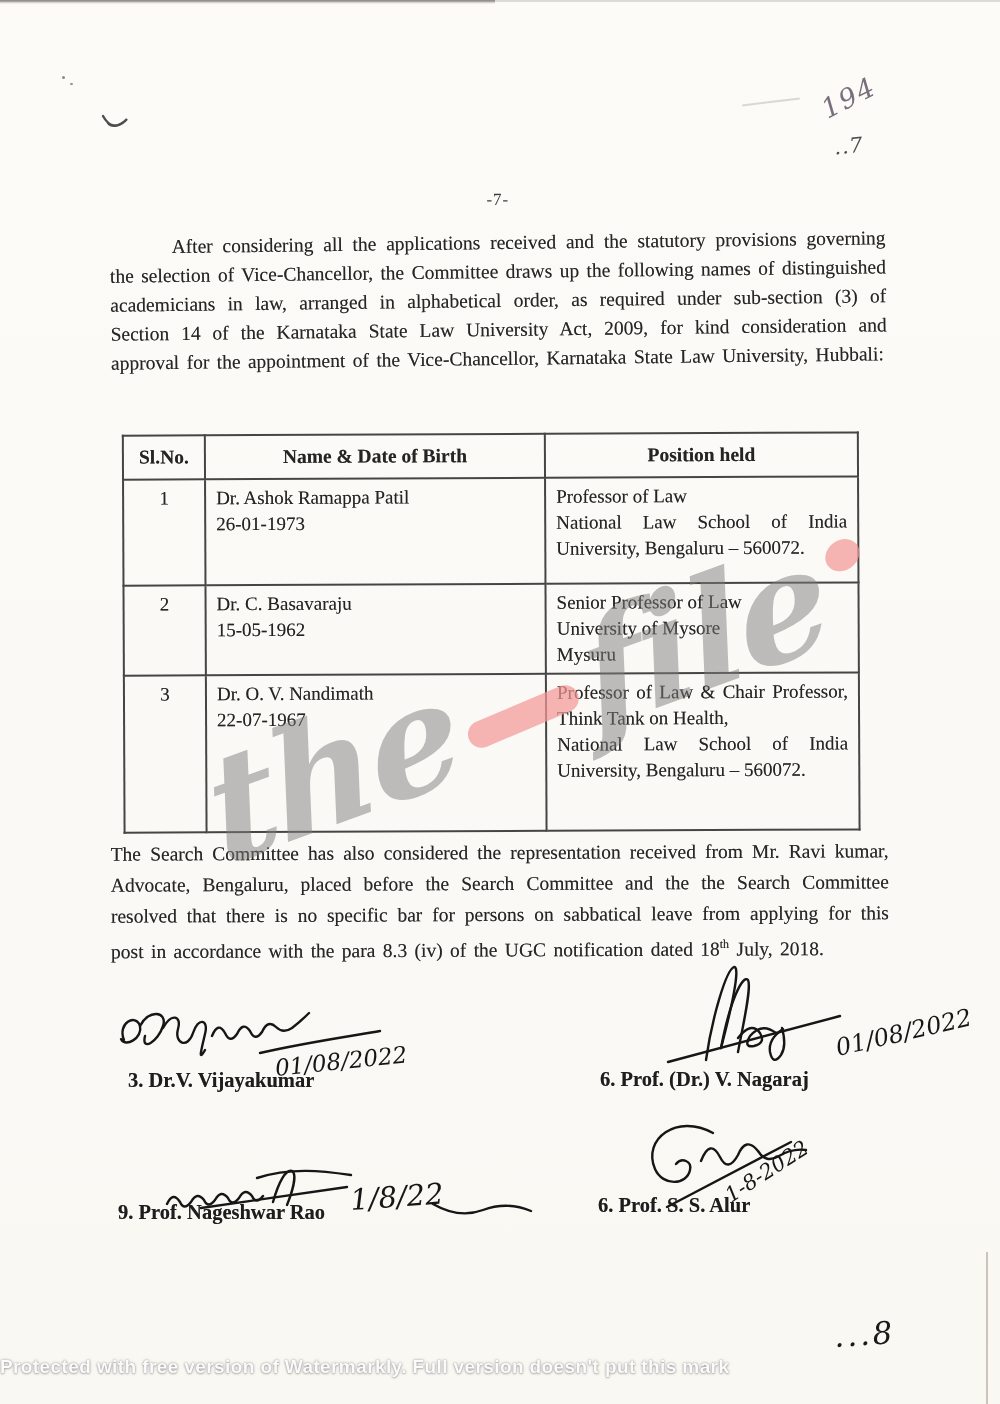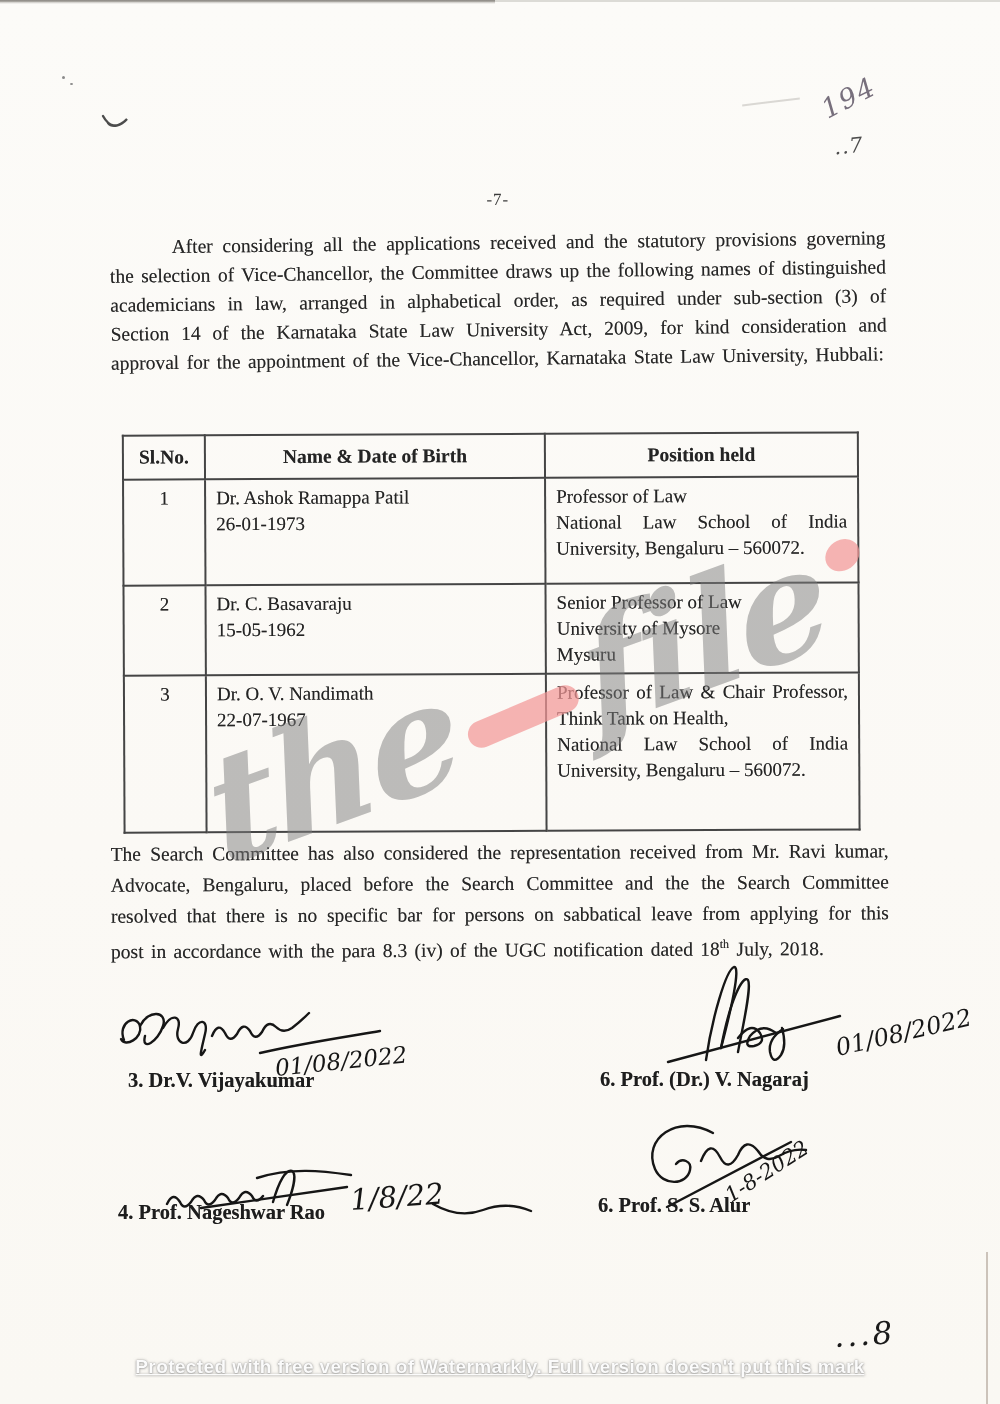--- a/index.html
+++ b/index.html
@@ -60,25 +60,24 @@
   }
   .wm-word {
     font-family:"DejaVu Serif", serif; font-style:italic; font-weight:bold;
     font-size:148px; line-height:1; color:rgba(125,125,125,0.5);
     transform:skewX(-7deg); letter-spacing:-4px;
   }
   .wm-dash { width:118px; height:27px; border-radius:14px; background:rgba(243,151,151,0.72); margin:0 10px; transform:translateY(14px) rotate(-3deg); }
   .wm-dot  { width:36px; height:30px; border-radius:50%; background:rgba(243,151,151,0.72); margin-left:14px; transform:translateY(-28px) rotate(-15deg); }
   
   .footer-wm {
-    position:absolute; left:0; top:1356px; width:100%; z-index:6; text-align:center;
+    position:absolute; left:0; top:1356px; width:100%; z-index:6; 
     font-family:"Liberation Sans", sans-serif; font-size:19px; font-weight:600; letter-spacing:0.4px;
     color:rgba(255,255,255,0.96);
     text-shadow:0 0 3px rgba(125,125,125,0.6), 0 1px 2px rgba(140,140,140,0.45), 0 0 1px rgba(120,120,120,0.55);
-    text-decoration:underline;
   }
   .checkmark { position:absolute; left:100px; top:110px; z-index:2; }
   .checkmark path { fill:none; stroke:#4c4c4c; stroke-width:2.4; stroke-linecap:round; }
 </style>
 </head>
 <body>
 
 <div class="page">
 
   <div class="top-edge"></div>
@@ -180,21 +179,21 @@
   <div class="sig" style="left:145px; top:1162px;">
     <svg width="390" height="72" viewBox="0 0 390 72">
       <path d="M22,42 q6,-13 13,-2 q4,9 11,0 q6,-11 13,-2 q4,9 11,0 q6,-11 13,-2 q4,9 11,0 q6,-11 13,-2 q4,9 11,0"></path>
       <path d="M128,40 C134,19 141,7 147,9 C152,12 148,28 142,43"></path>
       <path d="M112,16 C146,5 178,9 206,13"></path>
       <path d="M56,46 L202,25"></path>
       <text transform="translate(206,48) rotate(-4)" font-size="29">1/8/22</text>
       <path d="M288,42 q26,15 50,6 t48,1"></path>
     </svg>
   </div>
-  <div class="sig-label" style="left:118px; top:1201px;">4. Prof. Nageshwar Rao</div>
+  <div class="sig-label" style="left:118px; top:1201px;">9. Prof. Nageshwar Rao</div>
 
   <div class="sig" style="left:615px; top:1113px;">
     <svg width="290" height="104" viewBox="0 0 290 104">
       <path d="M98,20 C62,0 27,26 40,56 C48,74 72,72 75,57 C77,48 67,44 61,51"></path>
       <path d="M86,48 q9,-23 19,-4 q8,16 18,-2 q8,-19 20,-4 q8,13 21,5 q13,-8 27,-6"></path>
       <path d="M52,94 L176,29"></path>
       <text transform="translate(116,90) rotate(-33)" font-size="21">1-8-2022</text>
     </svg>
   </div>
   <div class="sig-label" style="left:598px; top:1194px;">6. Prof. S. S. Alur</div>

